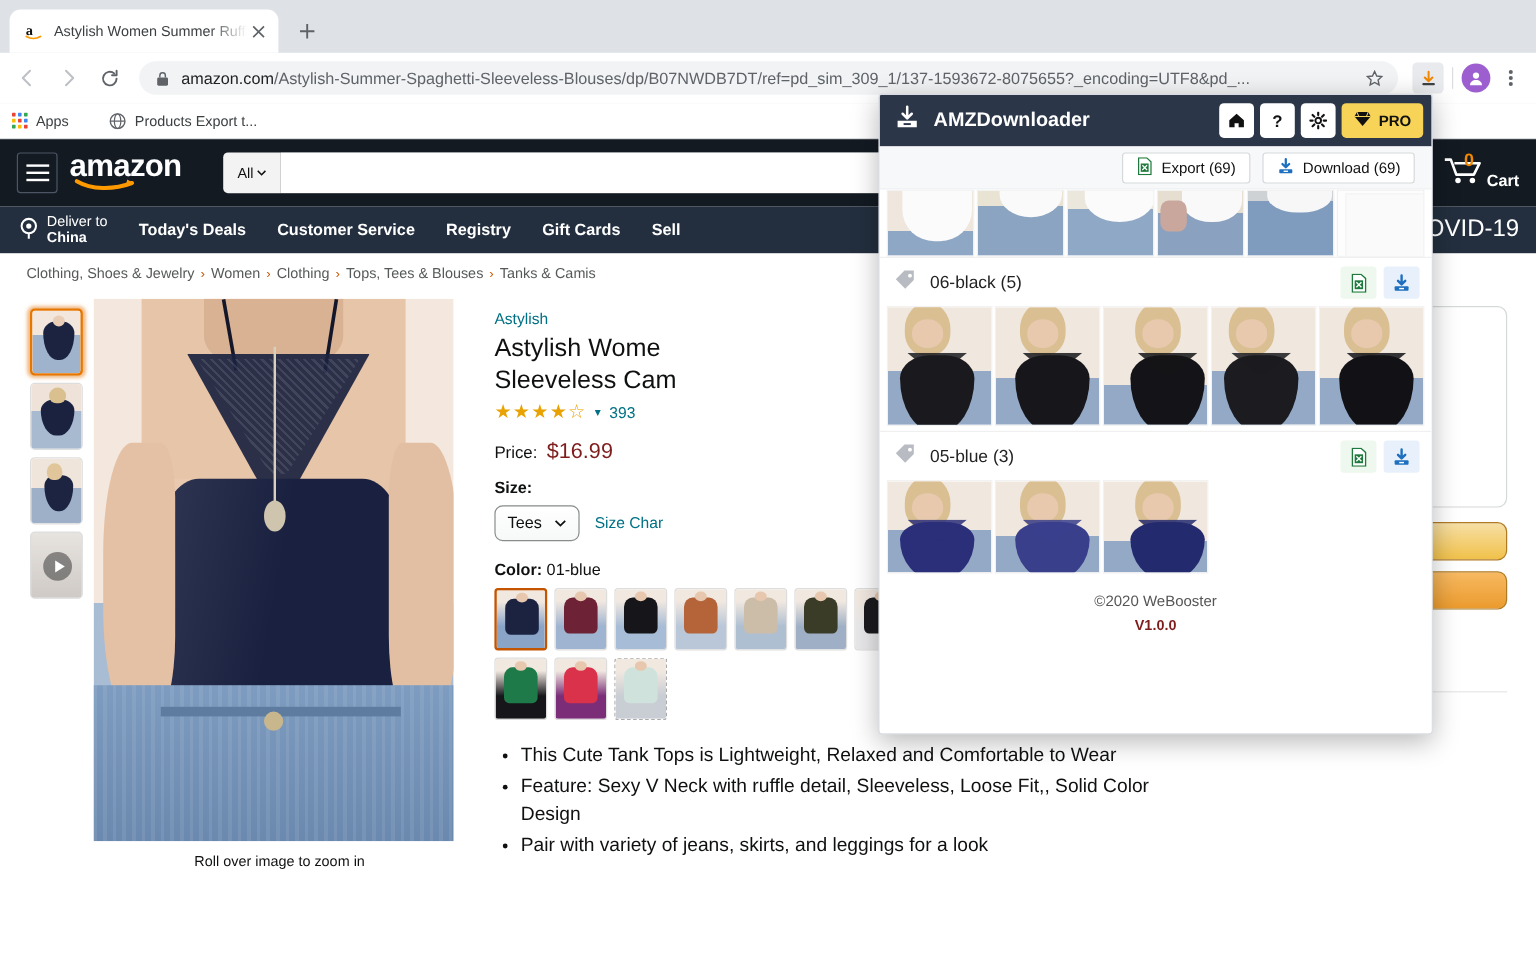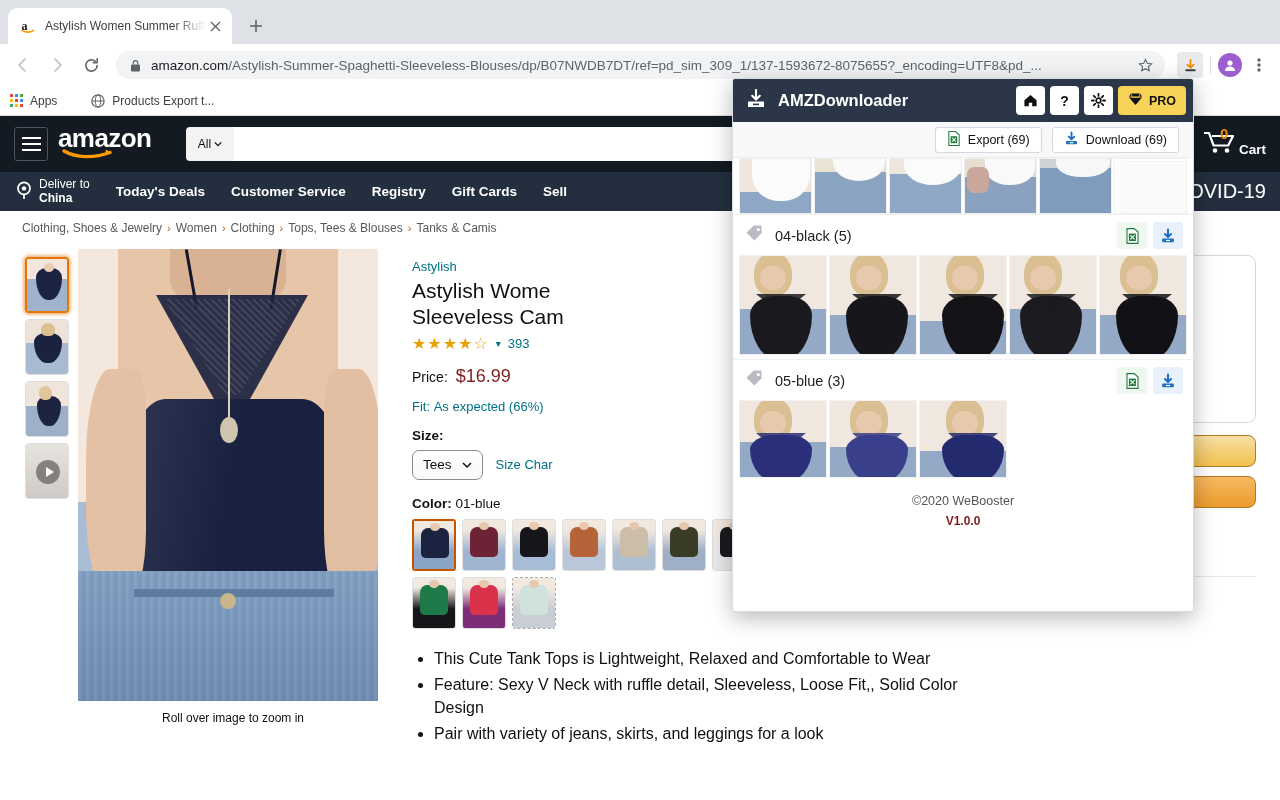--- a/index.html
+++ b/index.html
@@ -447,24 +447,20 @@
 Sleeveless Cam</h1>
       <div class="rating-row">
         <span class="stars">★★★★☆</span>
         <span class="caret">▾</span>
         <span class="revlink">393</span>
       </div>
       <div class="price-row">
         <span>Price:</span>
         <span class="amt">$16.99</span>
       </div>
-      <div class="fit-row">
-        <span>Fit:</span>
-        <span>As expected (66%)</span>
-      </div>
       <div class="lbl">Size:</div>
       <div class="size-row">
         <div class="size-sel">
           <span>Tees</span>
           <svg width="10" height="10" viewBox="0 0 10 10">
               <path d="M1 3l4 4 4-4" stroke="#0f1111" stroke-width="1.5" fill="none"></path>
             </svg>
         </div>
         <span class="size-chart">Size Char</span>
       </div>
@@ -711,21 +707,21 @@
           </div>
         </div>
     </div>
 
     <div id="groups">
         <div class="grp-row">
           <span><svg width="19" height="19" viewBox="0 0 20 20">
               <path d="M1.6 9.2l7.6-7.6h8.2v8.2l-7.6 7.6z" fill="#b8bcc2"></path>
               <circle cx="14" cy="6" r="1.7" fill="#fff"></circle>
             </svg></span>
-          <span class="grp-name">04-black (5)</span>
+          <span class="grp-name">06-black (5)</span>
           <span class="grp-acts">
             <span class="act xls">
               <svg width="15" height="16" viewBox="0 0 14 16">
                 <path d="M1.5.6h7.2L12.5 4v11.4H1.5z" fill="#fff" stroke="#1e7a3c" stroke-width="1.1"></path>
                 <rect x="3.4" y="5.6" width="7" height="7.4" fill="#1e7a3c"></rect>
                 <path d="M4.8 7.2l4.2 4.2M9 7.2L4.8 11.4" stroke="#fff" stroke-width="1.1"></path>
               </svg>
             </span>
             <span class="act dl">
               <svg width="16" height="16" viewBox="0 0 16 16">

